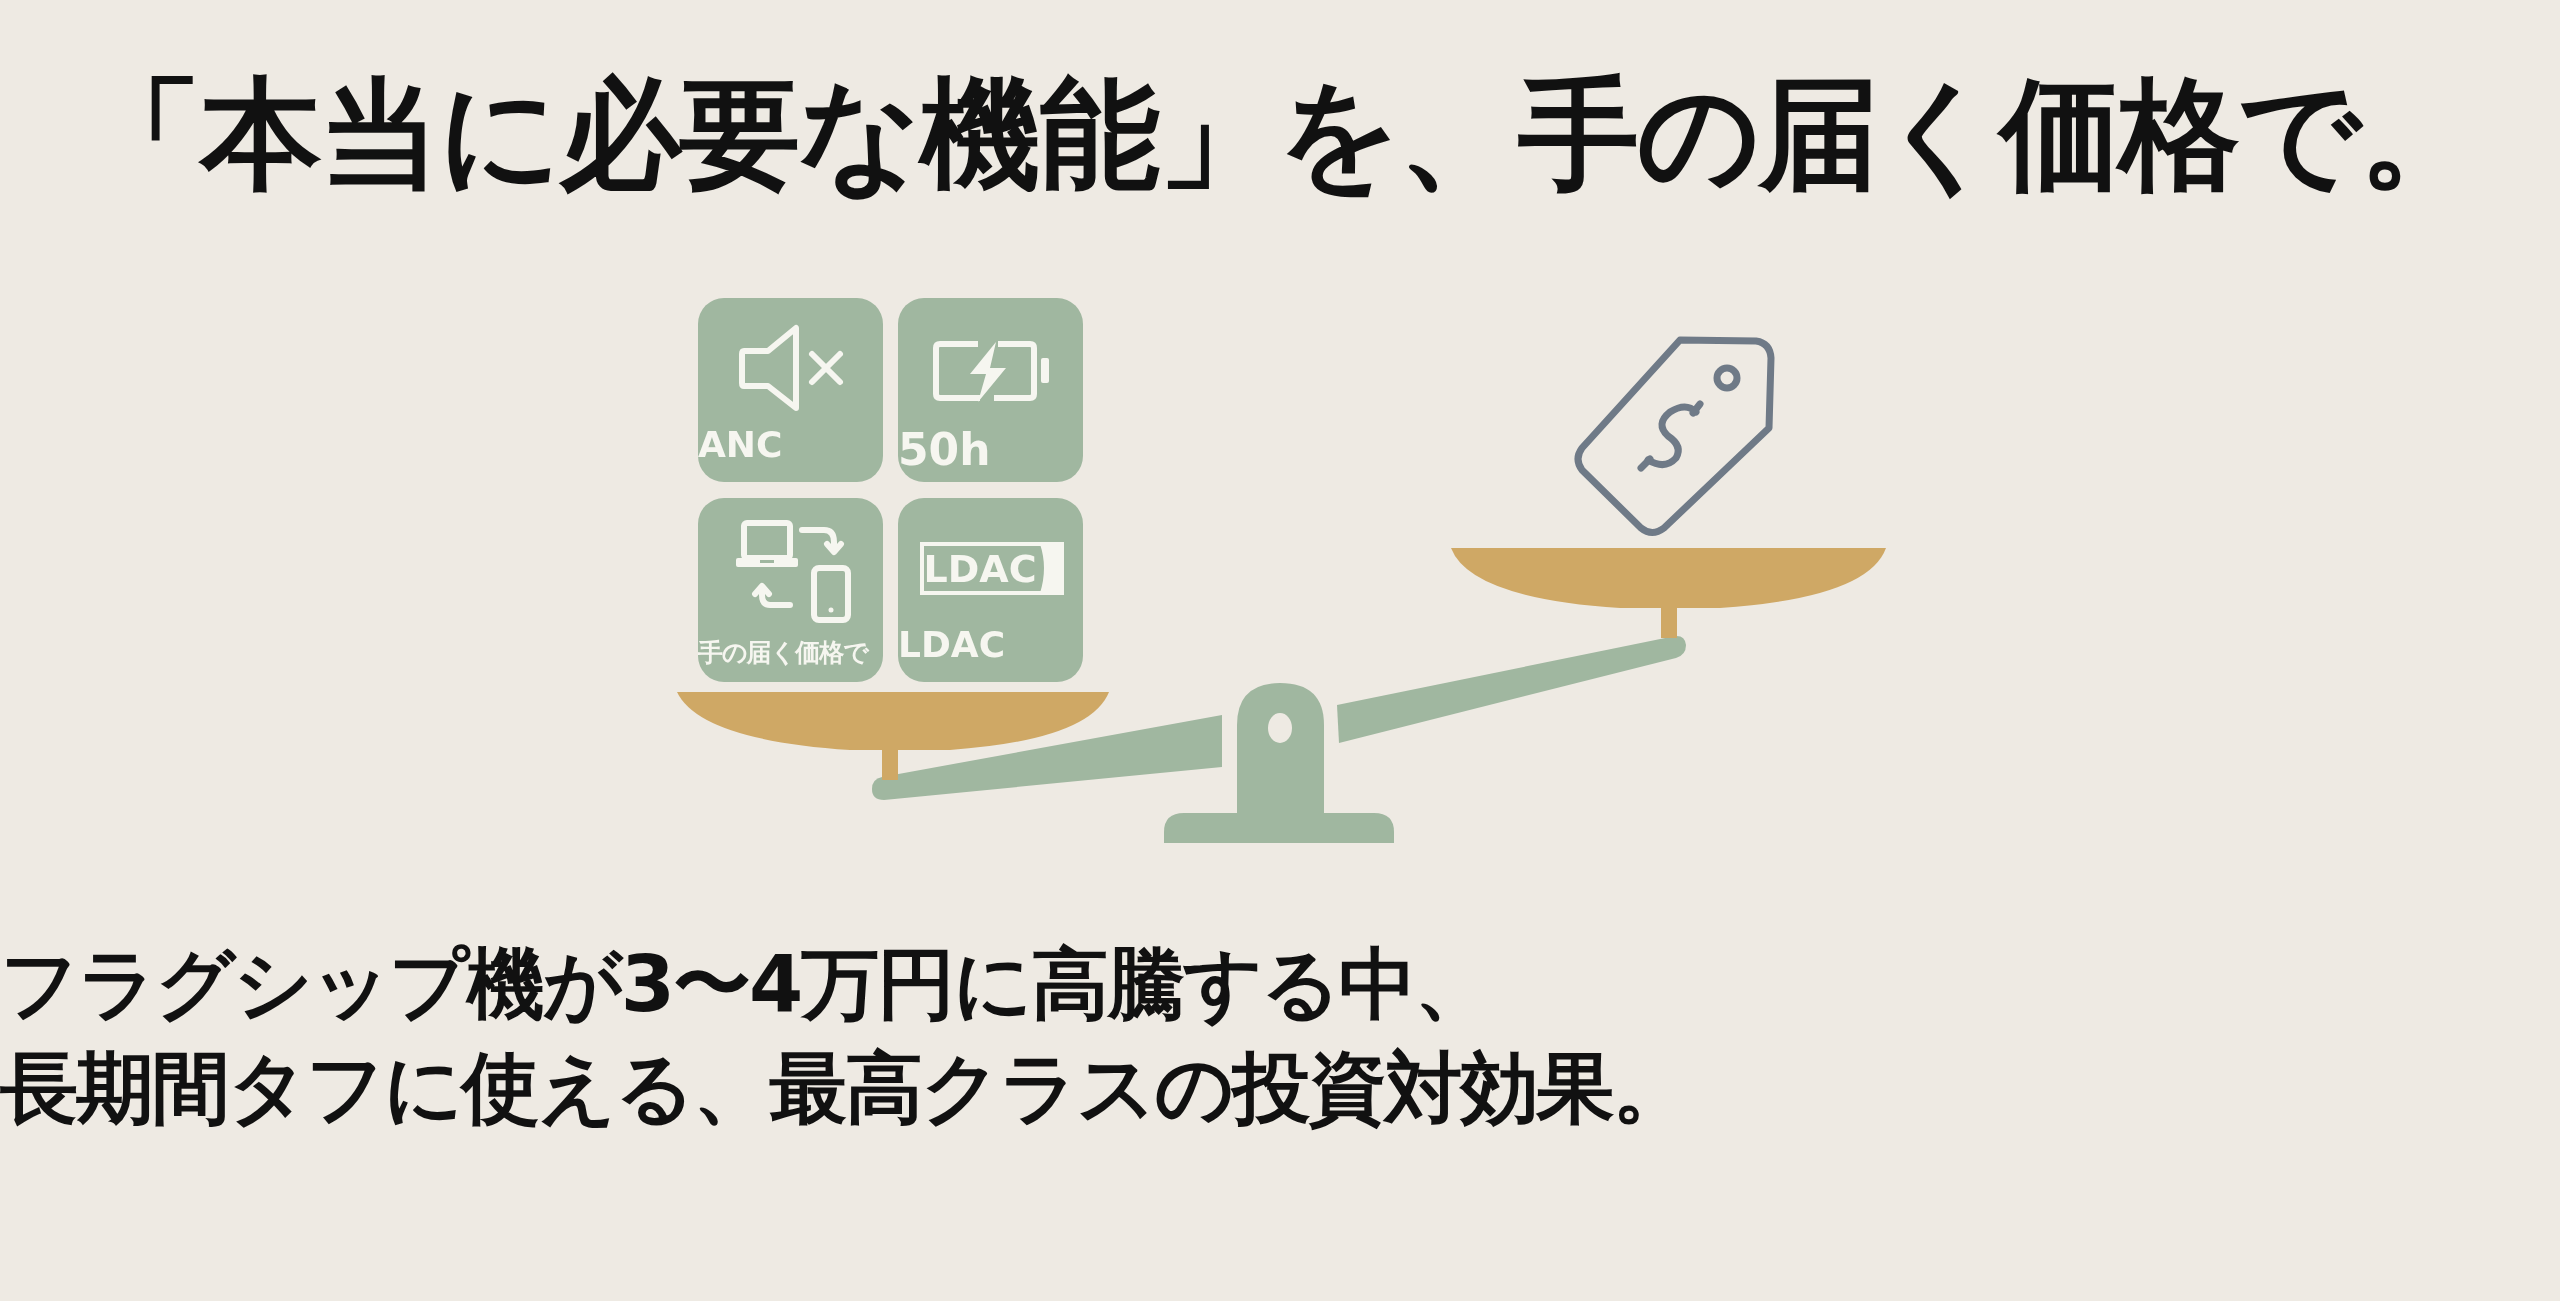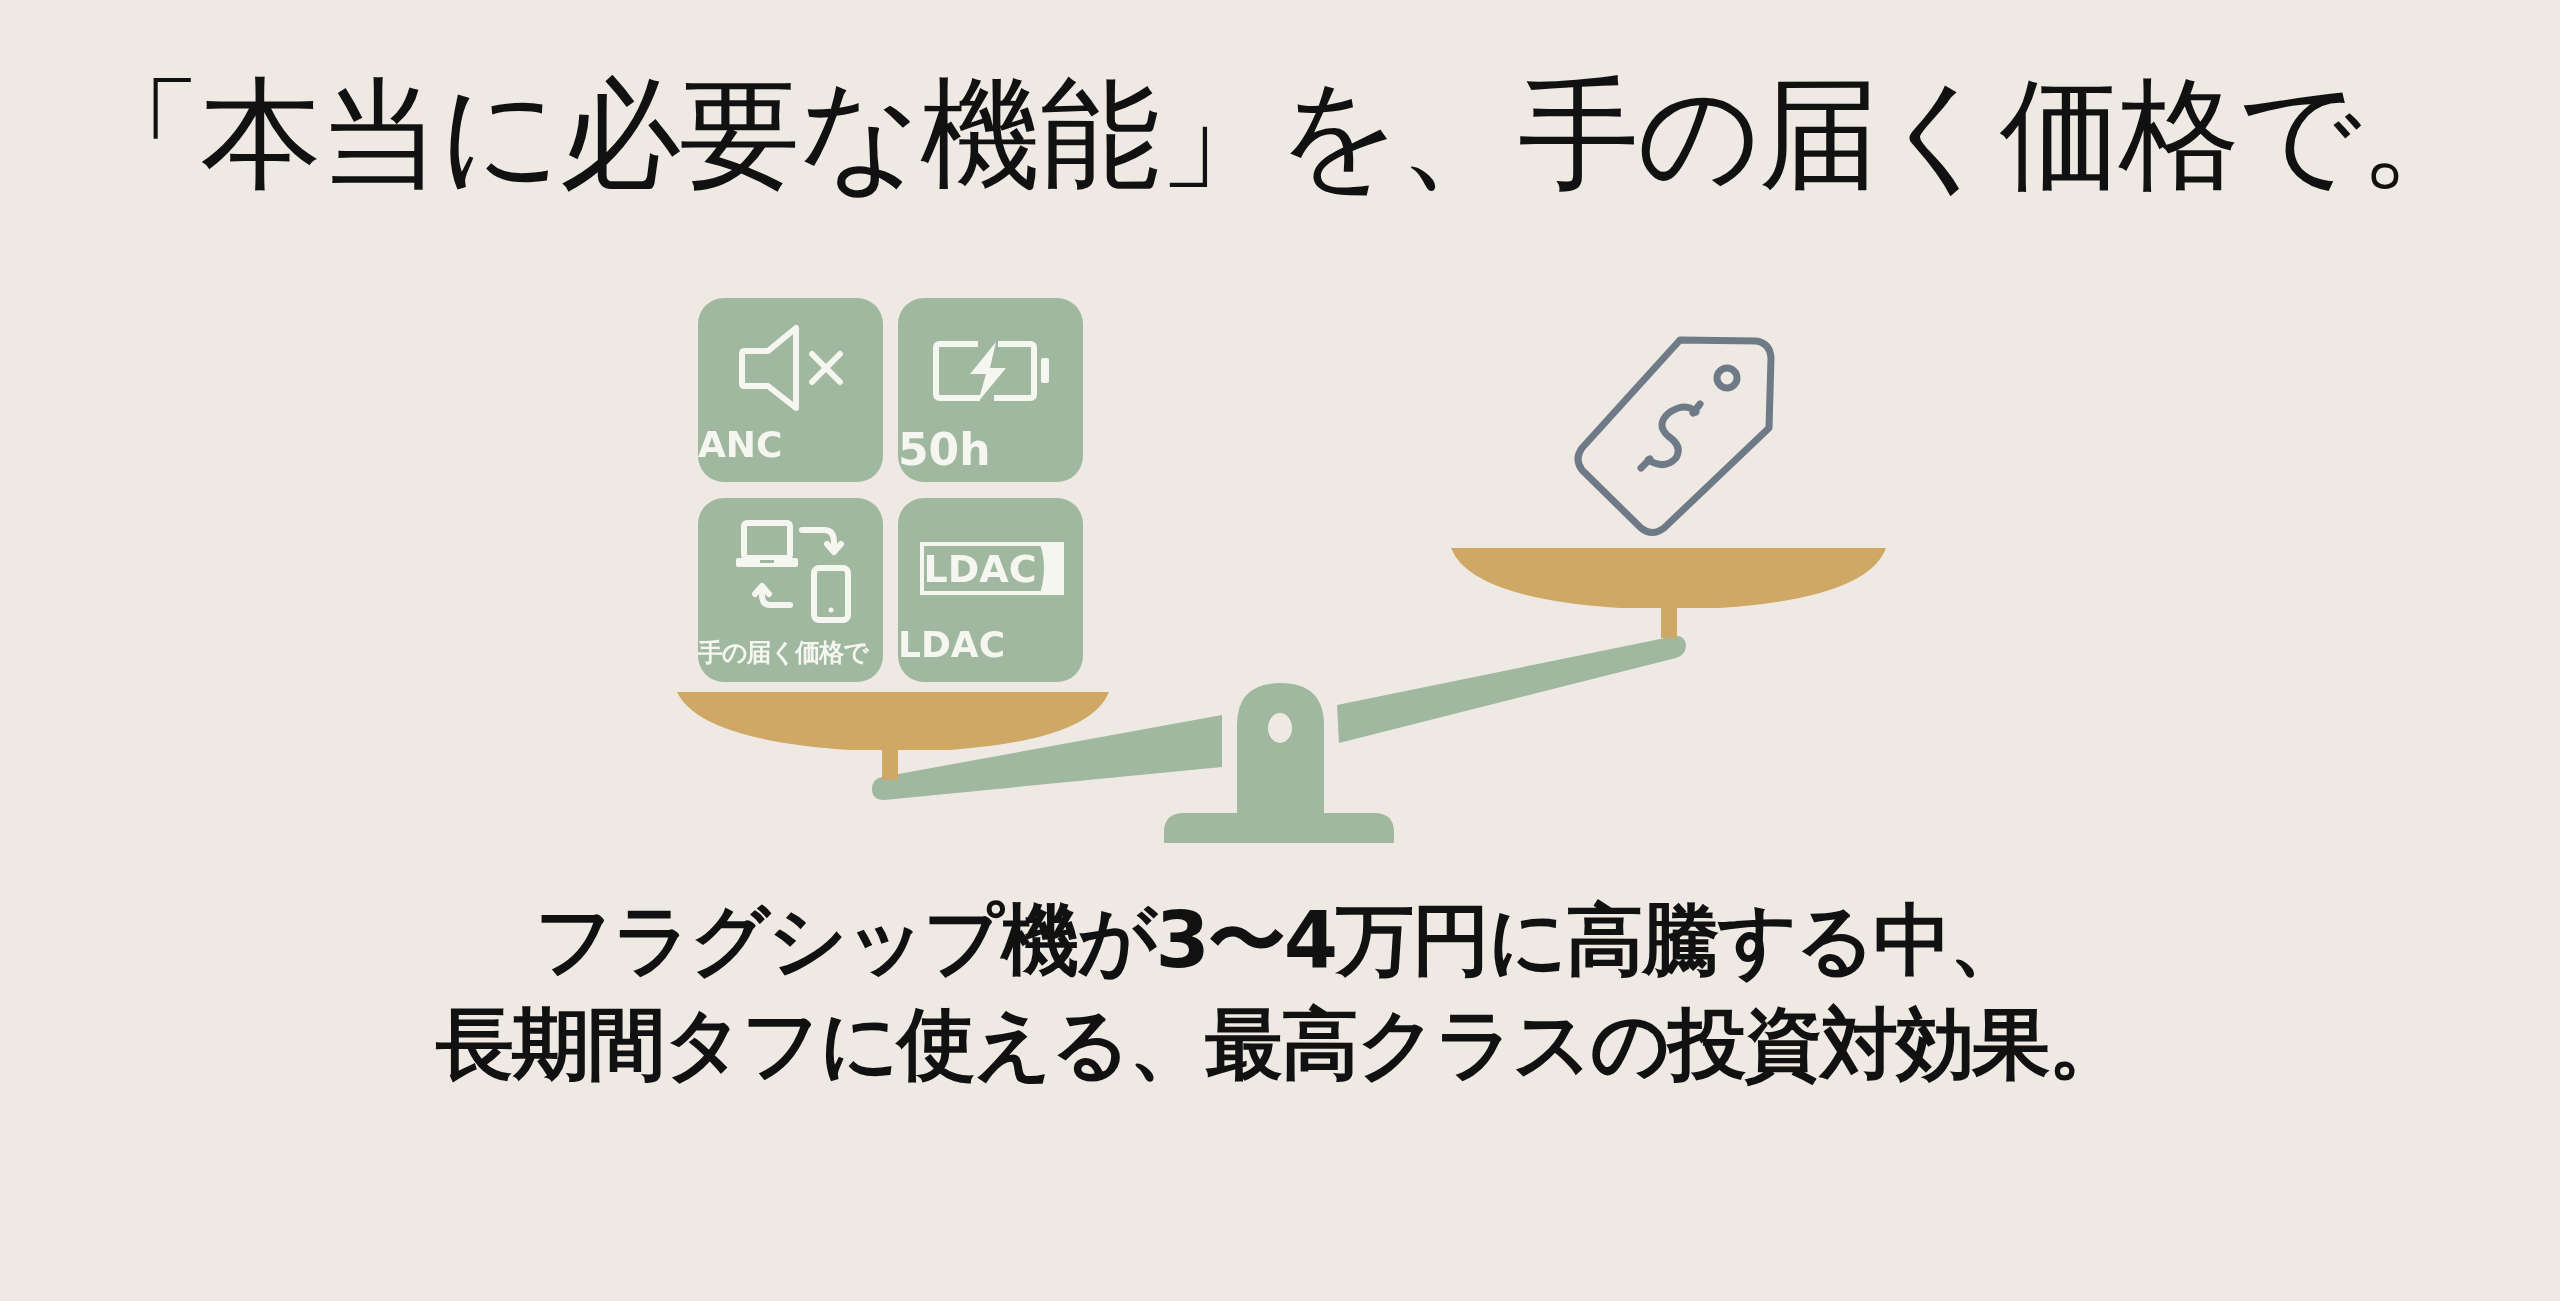--- a/index.html
+++ b/index.html
@@ -6,37 +6,37 @@
   body {
     width: 2560px; height: 1301px; overflow: hidden;
     background: #EEEAE3;
     position: relative;
     font-family: "DejaVu Sans", "Liberation Sans", sans-serif;
     color: #111111;
   }
   .title {
     position: absolute; left: 0; top: 62px; width: 2560px;
     text-align: center;
-    font-size: 121px; font-weight: 400; line-height: 146px;
+    font-size: 121px; font-weight: 700; line-height: 146px;
     letter-spacing: -2px;
     white-space: nowrap;
   }
   .illustration { position: absolute; left: 0; top: 0; width: 2560px; height: 900px; }
   .tile {
     position: absolute; width: 185px; height: 184px;
     background: #A0B7A0; border-radius: 26px;
   }
   .tile svg.icon { position: absolute; left: 0; top: 0; }
   .tile-label {
     position: absolute; left: 0; width: 100%; text-align: left;
     color: #F6F6F0; font-weight: 700; white-space: nowrap;
   }
   .body-text {
-    position: absolute; left: 0; top: 888px; width: 2560px;
-    text-align: center; font-size: 78px; font-weight: 700;
+    position: absolute; left: 0; top: 932px; width: 2560px;
+    text-align: left; font-size: 78px; font-weight: 700;
     line-height: 104px; letter-spacing: -2px;
   }
   .body-line { display: block; white-space: nowrap; }
 </style>
 </head>
 <body>
 
 <div class="title">「本当に必要な機能」を、手の届く価格で。</div>
 
 <svg class="illustration" width="2560" height="900" viewBox="0 0 2560 900" xmlns="http://www.w3.org/2000/svg">

